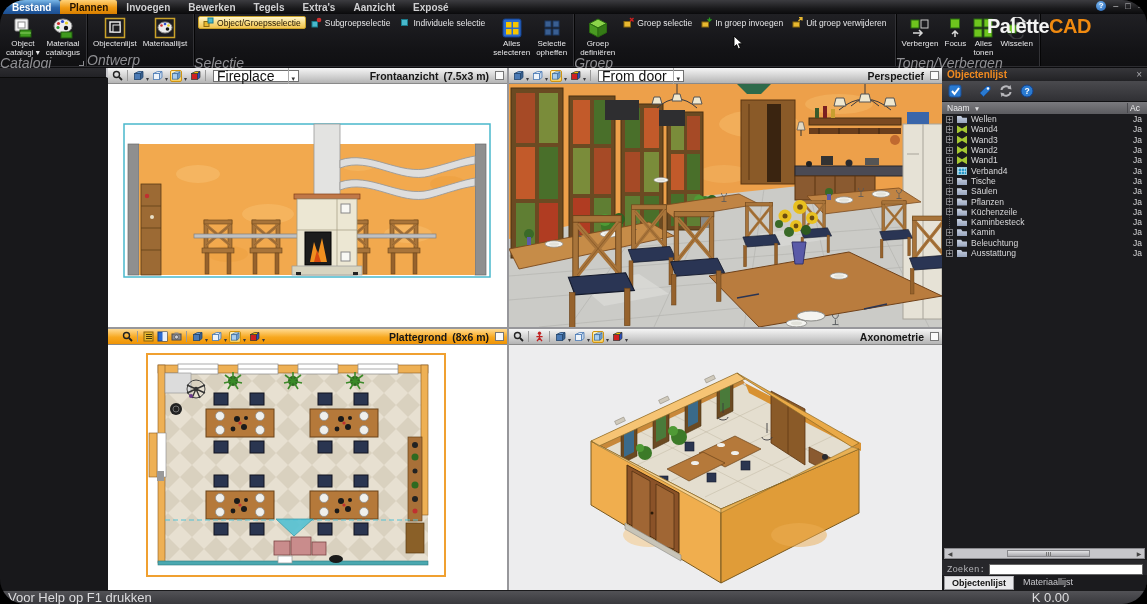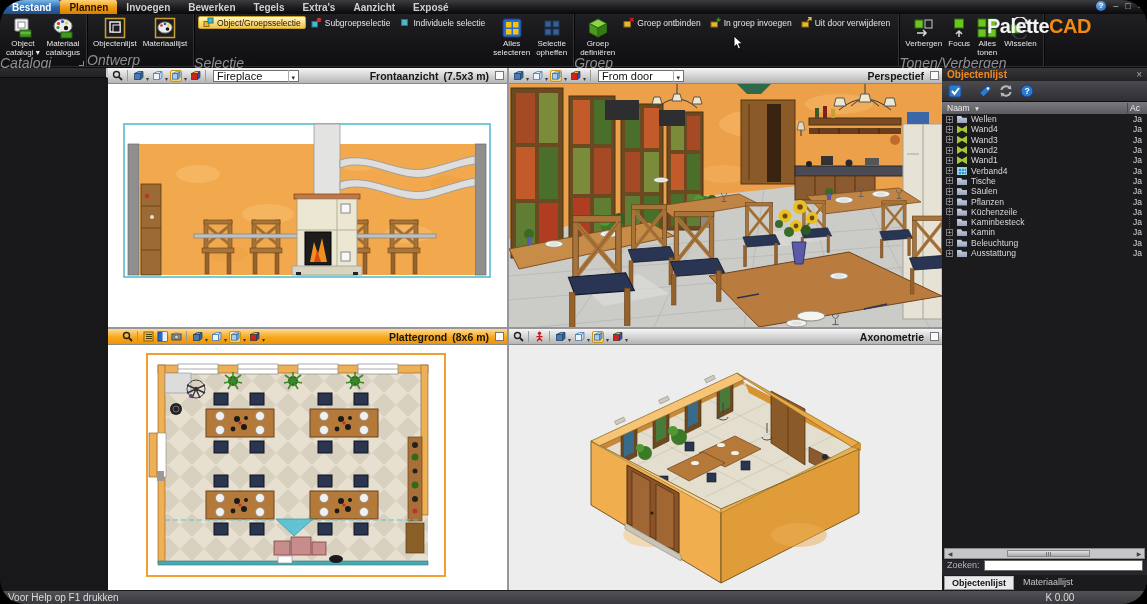--- a/index.html
+++ b/index.html
@@ -51,21 +51,21 @@
   #vp-persp { left:401px; top:0; width:433px; height:259px; }
   #vp-plan  { left:0; top:261px; width:399px; height:261px; }
   #vp-axon  { left:401px; top:261px; width:433px; height:261px; }
   .vp-titlebar { height:16px; flex:0 0 16px; display:flex; align-items:center; gap:2px; padding:0 3px;
     background:linear-gradient(#f5f5f5,#d2d2d2 55%,#b4b4b4); border-bottom:1px solid #8a8a8a; }
   .vp-titlebar.active { background:linear-gradient(#ffdb93,#f7a81f 55%,#ef9406);padding-left:13px; }
   .vpi { width:12px; height:12px; display:flex; align-items:center; justify-content:center; flex:0 0 auto; }
   .vpi.hl { background:linear-gradient(#fff3c0,#f7cd5e); border:1px solid #d09410; border-radius:2px; }
   .caret::after { content:"▾"; font-size:6px; color:#3a3a3e; }
   .vsep { width:1px; height:11px; background:#9a9a9a; margin:0 2px; flex:0 0 auto; }
-  .vp-combo { display:flex; align-items:center; height:12px; background:#fff; border:1px solid #707070; font-size:11px; color:#111; padding:0 3px; width:86px; margin-left:3px; }
+  .vp-combo { display:flex; align-items:center; height:12px; background:#fff; border:1px solid #707070; font-size:14px; color:#111; padding:0 3px; width:86px; margin-left:3px; }
   .vp-combo .carrow { margin-left:auto; border-left:1px solid #aaa; padding-left:3px; }
   .vp-combo .carrow::after { content:"▾"; font-size:7px; color:#333; }
   .vp-title { margin-left:auto; font-weight:bold; font-size:10.5px; color:#161616; display:flex; gap:5px; white-space:nowrap; }
   .vp-check { width:9px; height:9px; background:#fafafa; border:1px solid #777; margin-left:4px; flex:0 0 auto; }
   .vp-canvas { flex:1; position:relative; overflow:hidden; }
   .vp-canvas svg { position:absolute; left:0; top:0; }
 
   
   .rpanel { position:absolute; left:942px; top:68px; width:205px; height:522px; background:#1b1b1e; }
   .rp-title { height:13px; background:linear-gradient(#37373b,#222225); display:flex; align-items:center; padding:0 5px; font-size:10px; font-weight:bold; color:#f08a20; }
@@ -84,30 +84,30 @@
   .ficon[data-icon="folder-icon"] { background:linear-gradient(#cdd5e4,#97a4bd); clip-path:polygon(0 100%,0 12%,42% 12%,54% 34%,100% 34%,100% 100%); }
   .ficon[data-icon="wall-icon"] { background:#a6c832; clip-path:polygon(0 0,50% 38%,100% 0,100% 100%,50% 62%,0 100%); }
   .ficon[data-icon="group-icon"] { background:#2898c8;
     background-image:linear-gradient(rgba(255,255,255,.45) 1px,transparent 1px),linear-gradient(90deg,rgba(255,255,255,.45) 1px,transparent 1px);
     background-size:3px 3px; border:1px solid #9cd; }
   .oactive { position:absolute; right:5px; }
   .rp-hscroll { position:absolute; left:2px; right:2px; bottom:31px; height:11px; background:#c6c6ca; border:1px solid #8a8a8e; display:flex; align-items:center; font-size:6px; color:#444; }
   .hs-arrow { width:10px; text-align:center; }
   .hs-thumb { height:7px; width:42%; margin-left:26%; background:linear-gradient(#e2e2e4,#aaaaae); border:1px solid #88888c; display:flex; align-items:center; justify-content:center; gap:1px; }
   .hs-thumb i { width:1px; height:4px; background:#777; }
-  .rp-search { position:absolute; left:0; right:0; bottom:15px; height:15px; display:flex; align-items:flex-start; padding:0 2px; gap:4px; background:#27272b; }
+  .rp-search { position:absolute; left:0; right:0; bottom:15px; height:15px; display:flex; align-items:flex-end; padding:0 2px; gap:4px; background:#27272b;font-family:Liberation Mono, monospace; }
   .rp-search label { font-size:9px; color:#b4b4b8; padding-left:3px; }
   .rp-search input { flex:1; height:11px; background:#fff; border:1px solid #666; font-size:9px; font-family:inherit; margin-right:2px; }
   .rp-tabs { position:absolute; left:0; right:0; bottom:0; height:15px; display:flex; gap:2px; padding:1px 0 0 2px; font-size:9px; background:#1b1b1e; }
   .rp-tab { padding:1px 7px; color:#c8c8cc; }
   .rp-tab.active { background:#e9e9eb; color:#111; font-weight:bold; border:1px solid #9a9a9e; border-top:1px solid #c8c8cc; }
 
   
   .statusbar { position:absolute; left:0; top:590px; width:1147px; height:14px;
-    background:linear-gradient(#525256,#39393d); display:flex; align-items:center; font-size:10px; color:#dcdcde; padding:0 8px; border-top:1px solid #1a1a1c; }
+    background:linear-gradient(#525256,#39393d); display:flex; align-items:center; font-size:13px; color:#dcdcde; padding:0 8px; border-top:1px solid #1a1a1c; }
   .sb-k { margin-left:auto; margin-right:42px; } .sb-mm { margin-right:6px;margin-top:44px; }
 </style>
 </head>
 <body>
 
 <div id="app">
 
   <div class="topbar">
     <div class="menuitem bestand">Bestand</div>
     <div class="menuitem plannen">Plannen</div>
@@ -254,35 +254,35 @@
               <span>Groep</span>
               <span>definiëren</span>
             </span>
         </div>
         <div class="rowbtns">
           <div class="rowbtn">
             <span class="sicon"><svg viewBox="0 0 11 11" width="11" height="11">
                   <rect x="1" y="4.5" width="6.5" height="5.5" fill="#e8b830" stroke="#8a6a10"></rect>
                   <path d="M7,1 L10.5,4.5 M10.5,1 L7,4.5" stroke="#d02020" stroke-width="1.4"></path>
                 </svg></span>
-            <span>Groep ontbinden</span>
+            <span>Groep selectie</span>
           </div>
           <div class="rowbtn">
             <span class="sicon"><svg viewBox="0 0 11 11" width="11" height="11">
                   <rect x="1" y="5" width="6.5" height="5" fill="#e8b830" stroke="#8a6a10"></rect>
                   <path d="M8.5,0.5 v3.5 m-2,-1.8 l2,2 2,-2" stroke="#2a9a20" stroke-width="1.3" fill="none"></path>
                 </svg></span>
             <span>In groep invoegen</span>
           </div>
           <div class="rowbtn">
             <span class="sicon"><svg viewBox="0 0 11 11" width="11" height="11">
                   <rect x="1" y="5" width="6.5" height="5" fill="#e8b830" stroke="#8a6a10"></rect>
                   <path d="M6.5,4 l3.5,-3.5 m-3,0 h3 v3" stroke="#e8b830" stroke-width="1.3" fill="none"></path>
                 </svg></span>
-            <span>Uit door verwijderen</span>
+            <span>Uit groep verwijderen</span>
           </div>
         </div>
       </div>
       <div class="rgroup-label"><span>Groep</span></div>
     </div>
 
     <div class="rgroup">
       <div class="rgroup-content">
         <div class="bigbtn">
           <span class="bicon"><svg viewBox="0 0 22 22" width="22" height="22">

